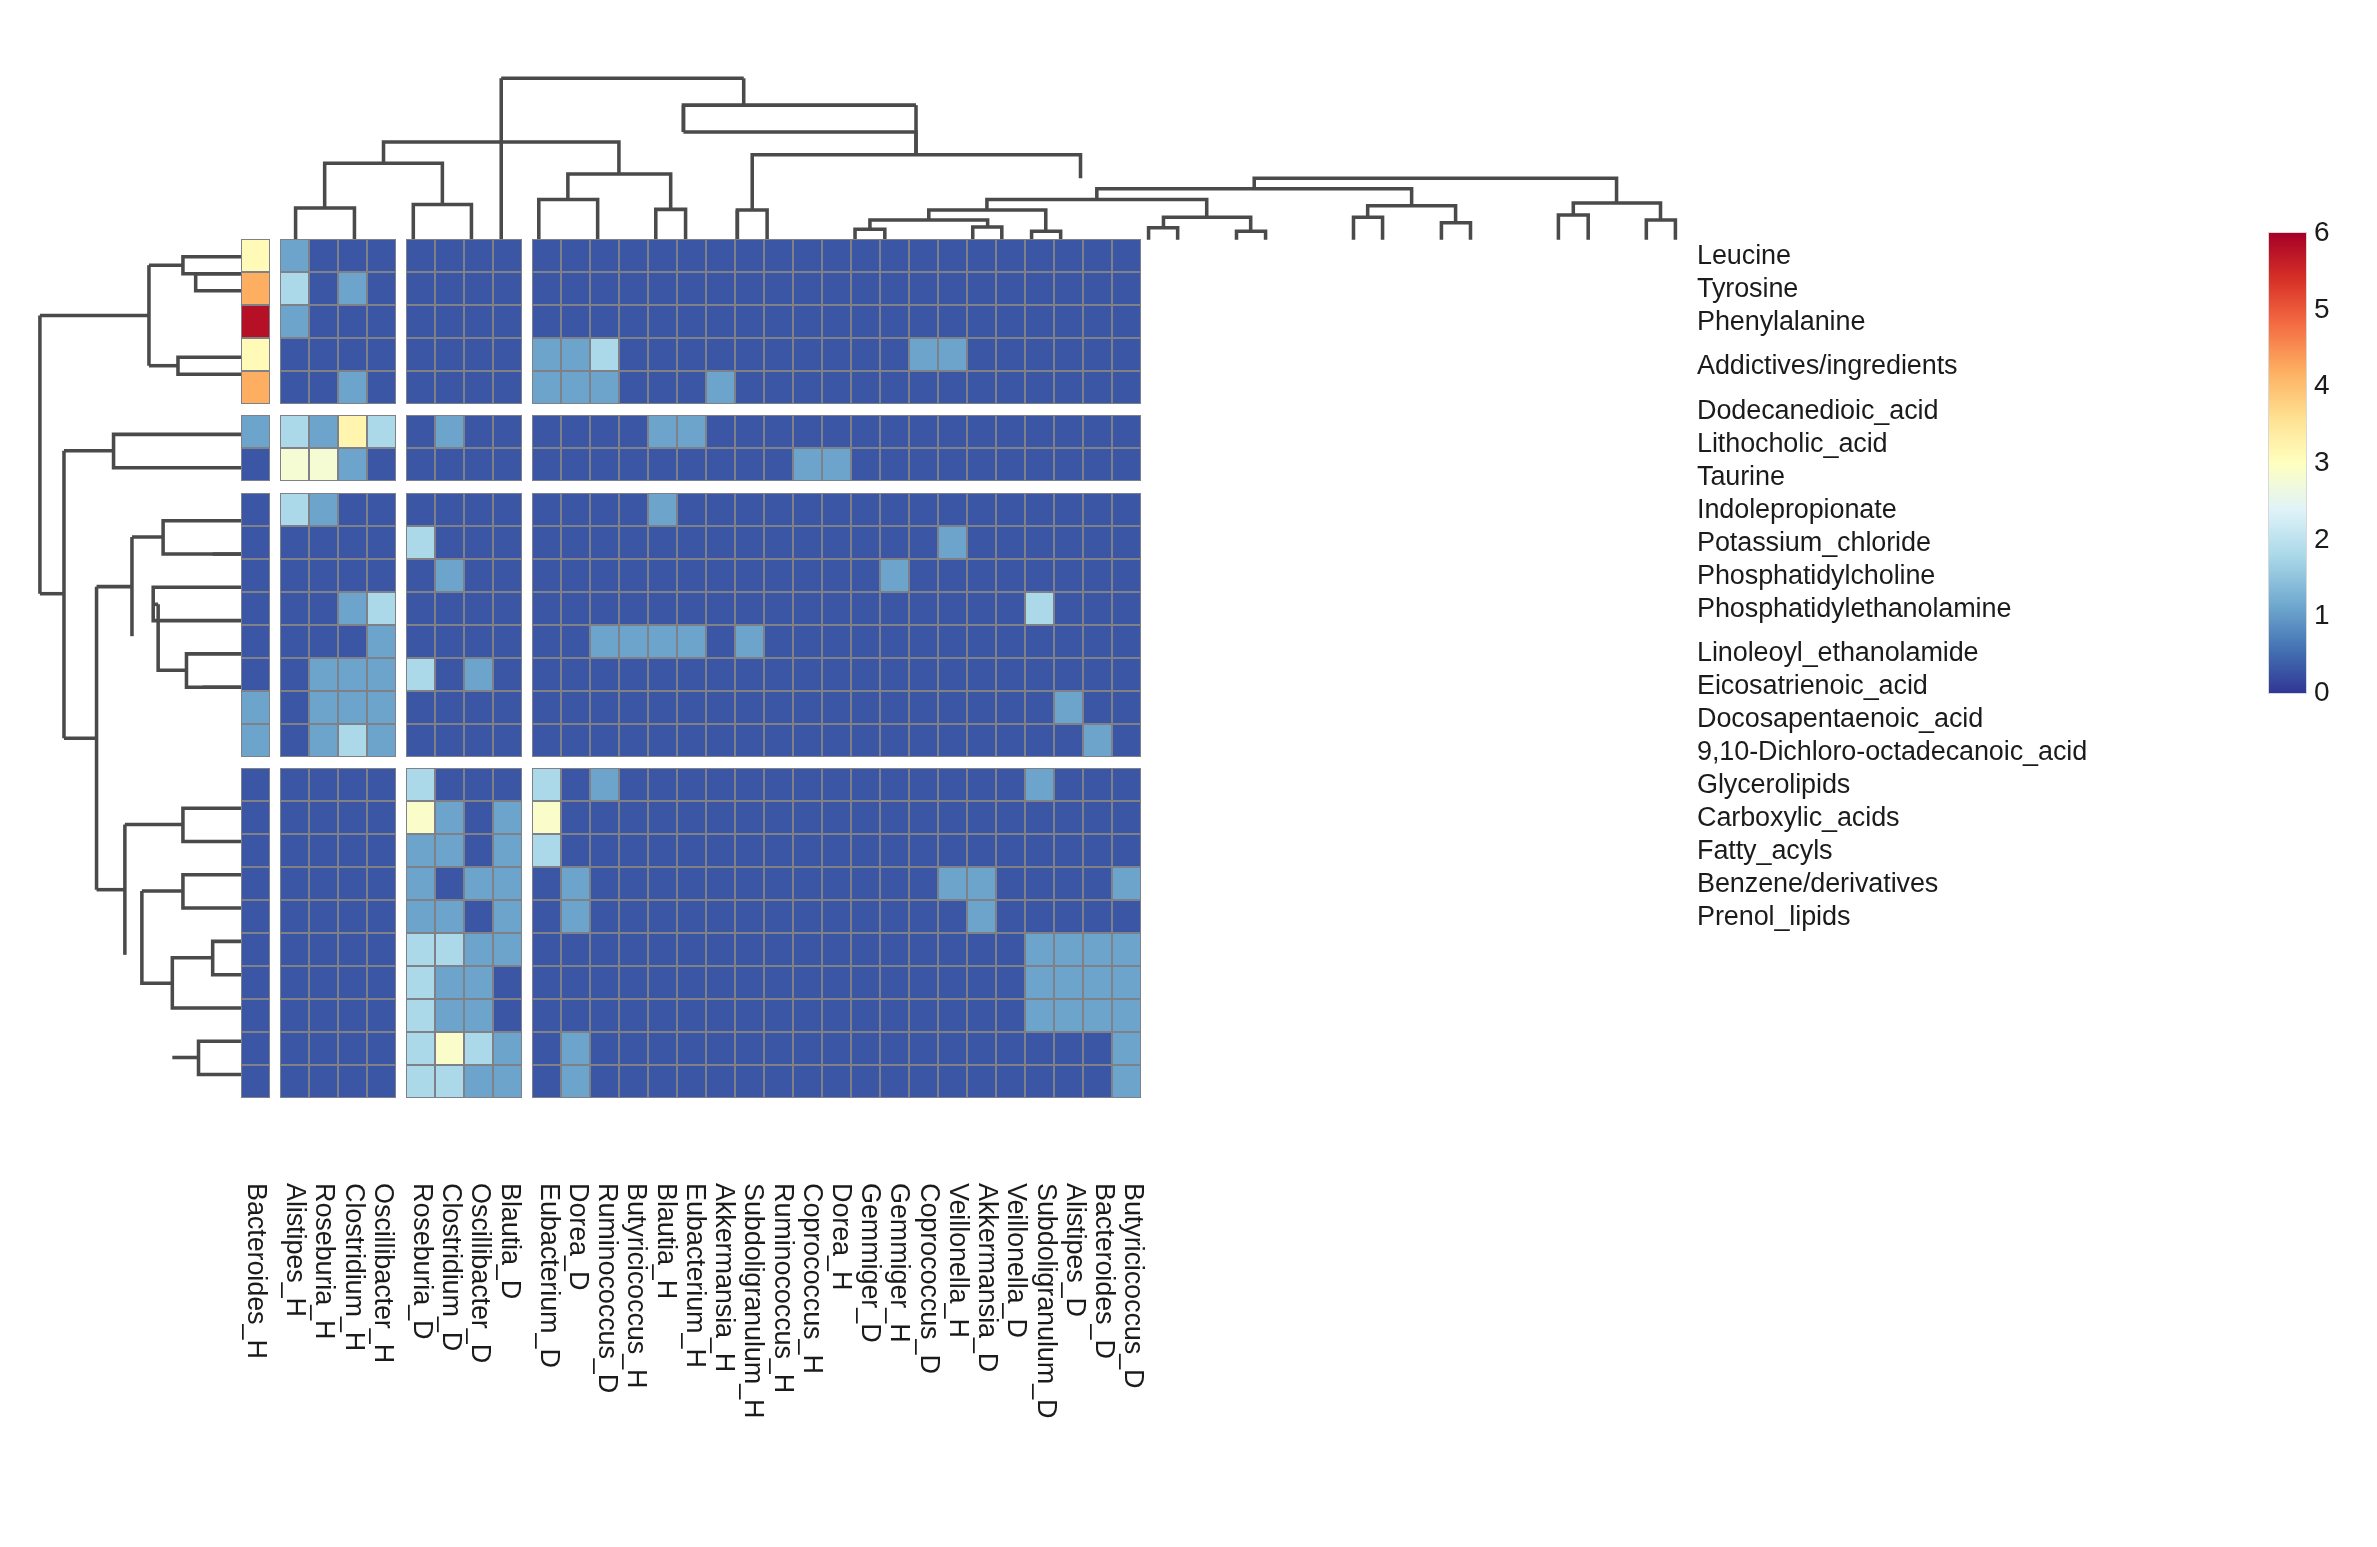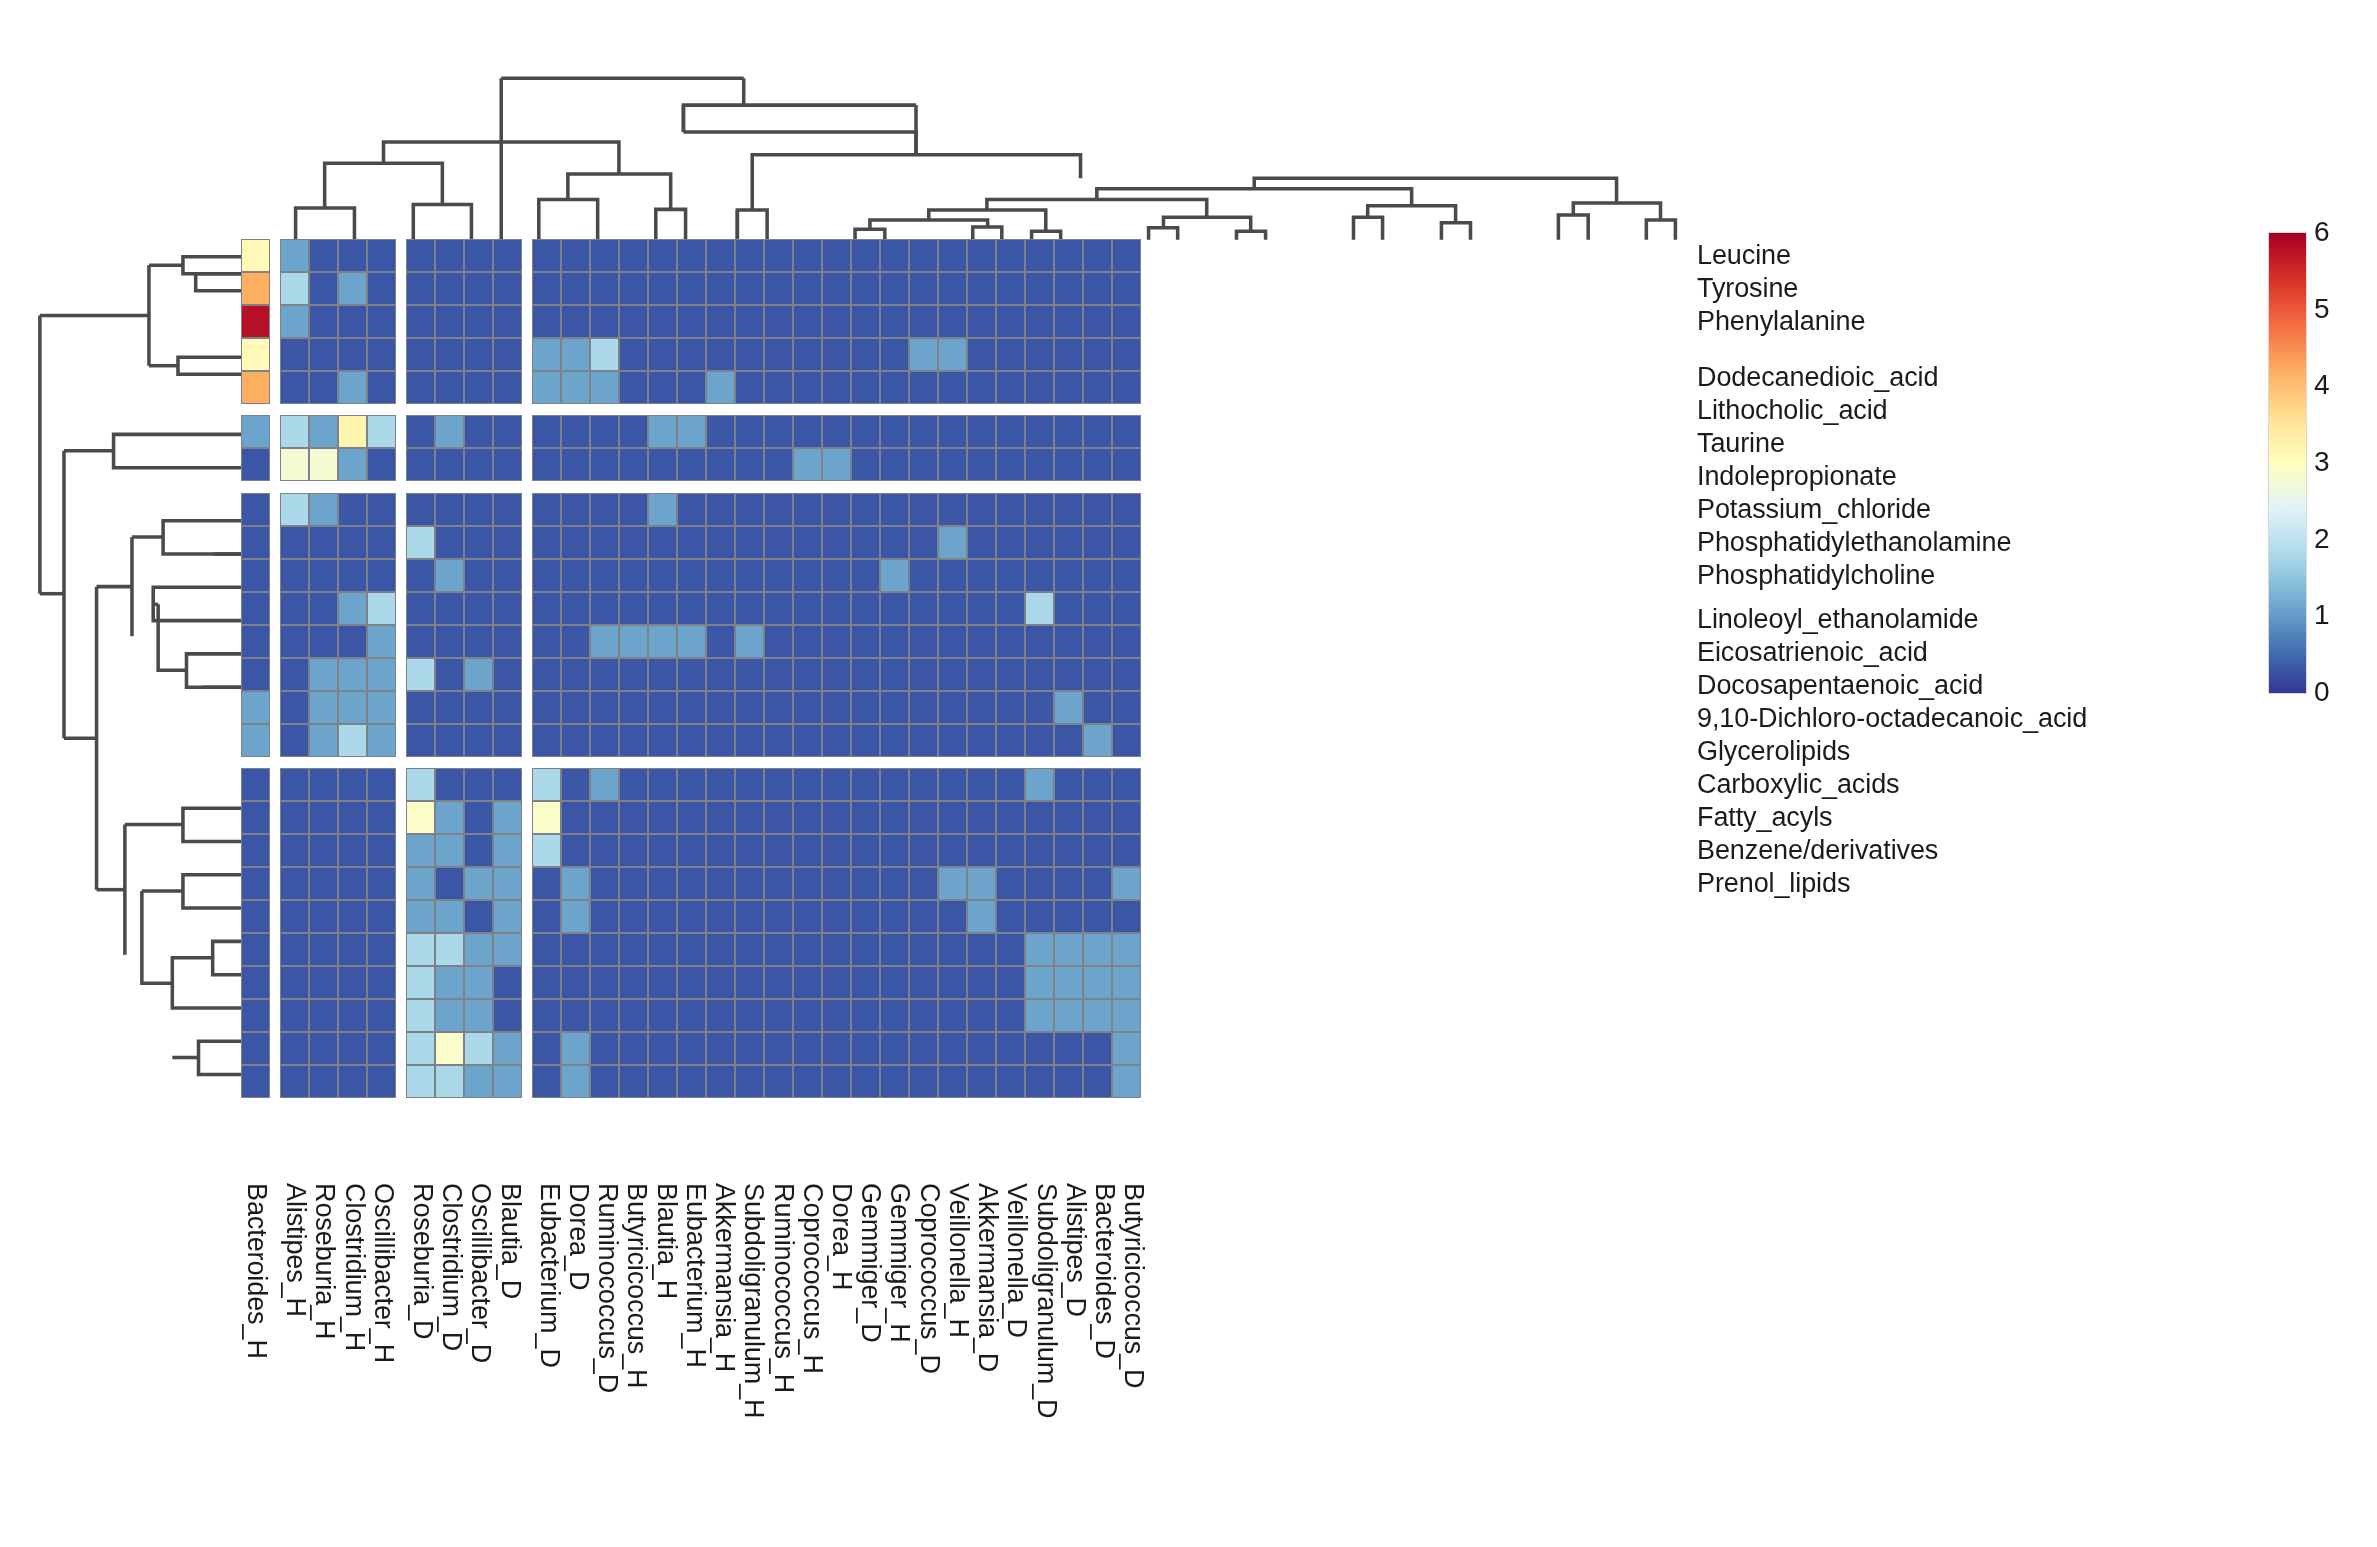--- a/index.html
+++ b/index.html
@@ -1020,28 +1020,29 @@
         <div class="cell" title="Prenol_lipids / Bacteroides_D = 0.3" style="background: rgb(59, 86, 165);"></div>
         <div class="cell" title="Prenol_lipids / Butyricicoccus_D = 1.1" style="background: rgb(108, 164, 204);"></div>
       </div>
     </div>
 
   <div id="rowlabels">
       <div class="rowlab">Leucine</div>
       <div class="rowlab">Tyrosine</div>
       <div class="rowlab">Phenylalanine</div>
       <div class="rowgap"></div>
+      <div class="rowlab">Addictives/ingredients</div>
       <div class="rowgap"></div>
       <div class="rowlab">Dodecanedioic_acid</div>
       <div class="rowlab">Lithocholic_acid</div>
       <div class="rowlab">Taurine</div>
       <div class="rowlab">Indolepropionate</div>
       <div class="rowlab">Potassium_chloride</div>
+      <div class="rowlab">Phosphatidylcholine</div>
       <div class="rowlab">Phosphatidylethanolamine</div>
-      <div class="rowlab">Phosphatidylcholine</div>
       <div class="rowgap"></div>
       <div class="rowlab">Linoleoyl_ethanolamide</div>
       <div class="rowlab">Eicosatrienoic_acid</div>
       <div class="rowlab">Docosapentaenoic_acid</div>
       <div class="rowlab">9,10-Dichloro-octadecanoic_acid</div>
       <div class="rowlab">Glycerolipids</div>
       <div class="rowlab">Carboxylic_acids</div>
       <div class="rowlab">Fatty_acyls</div>
       <div class="rowlab">Benzene/derivatives</div>
       <div class="rowlab">Prenol_lipids</div>

